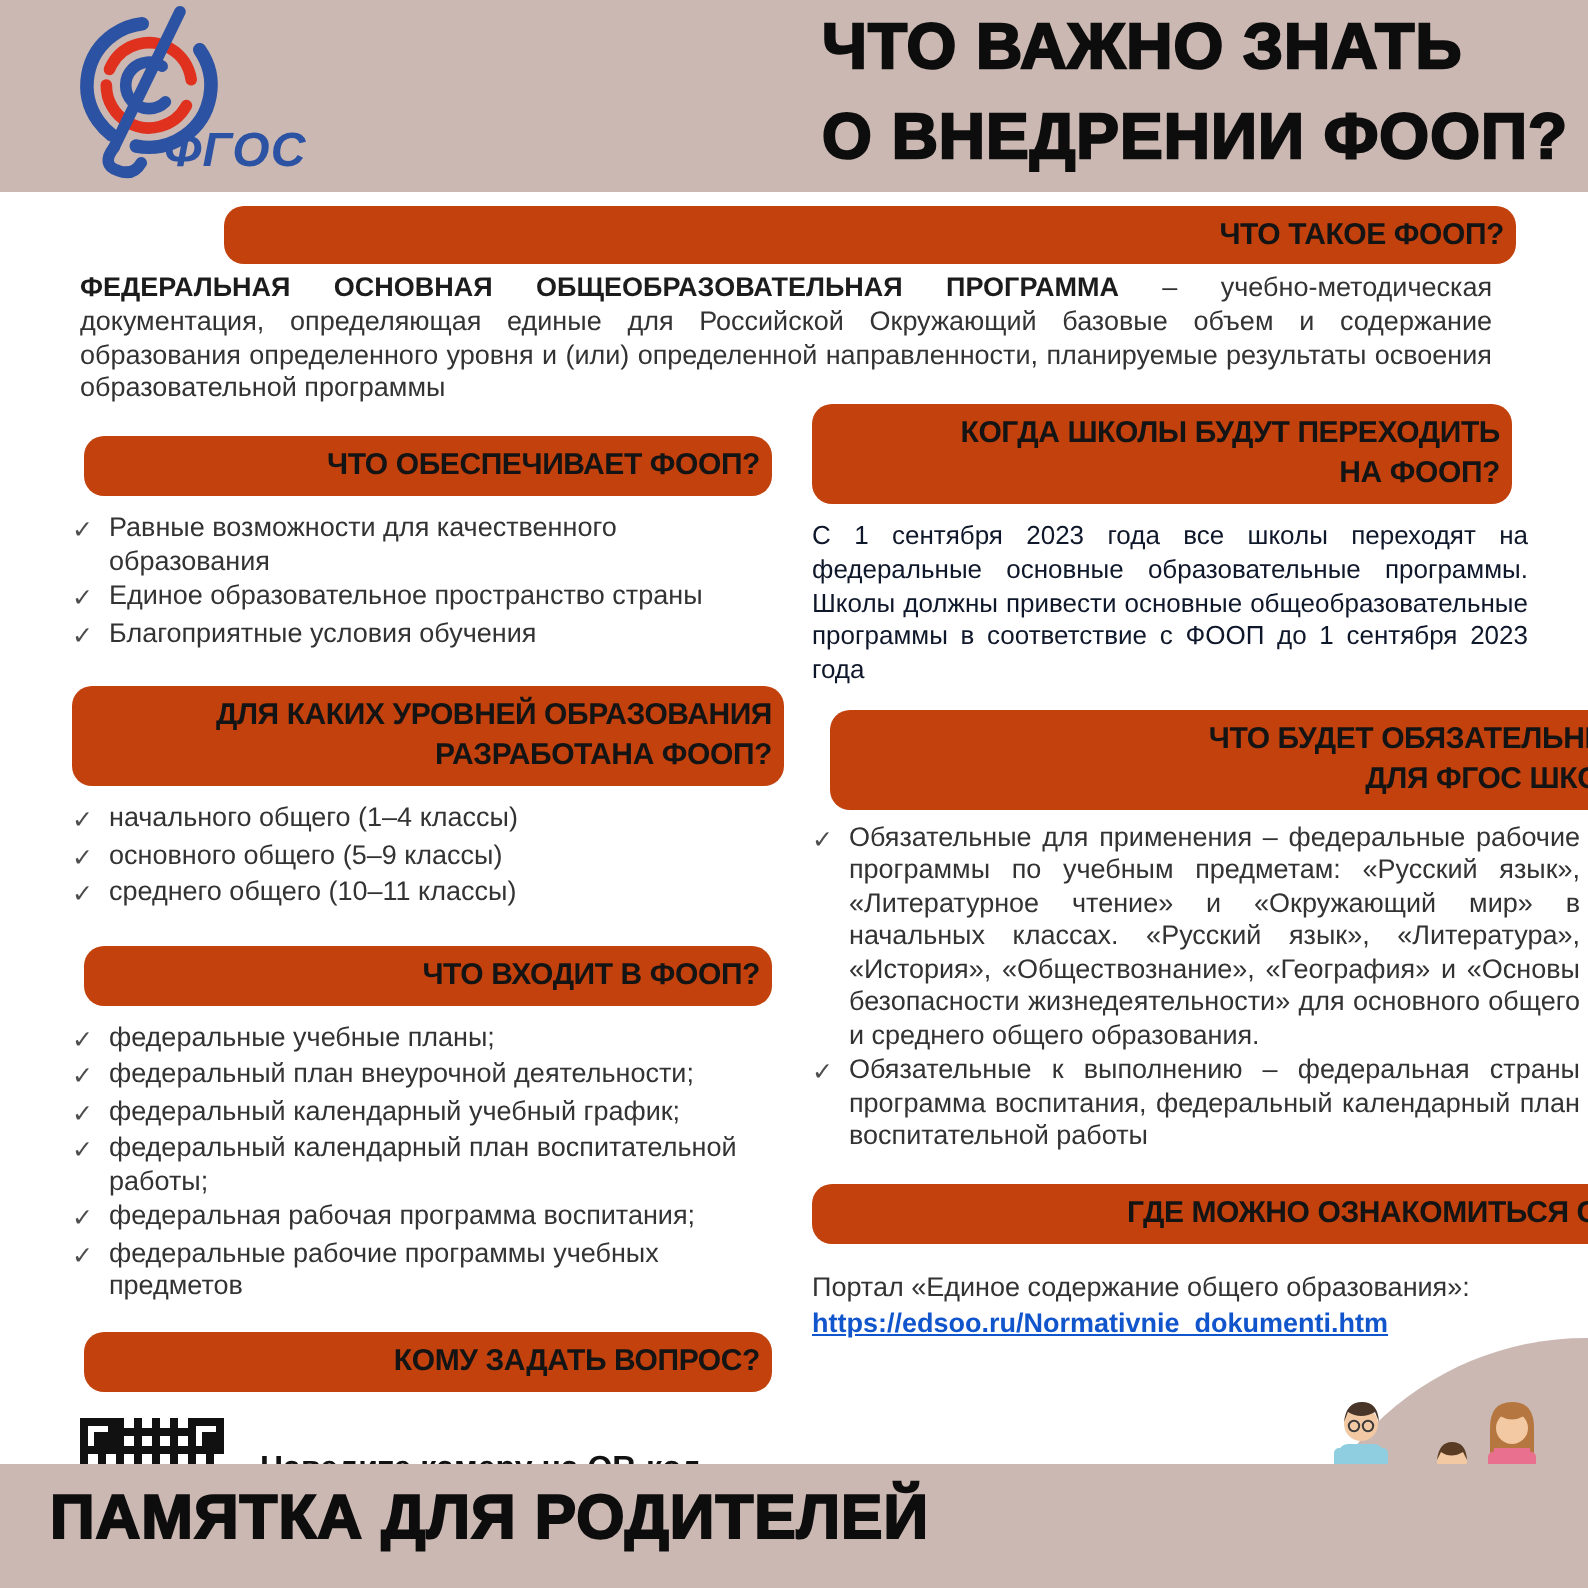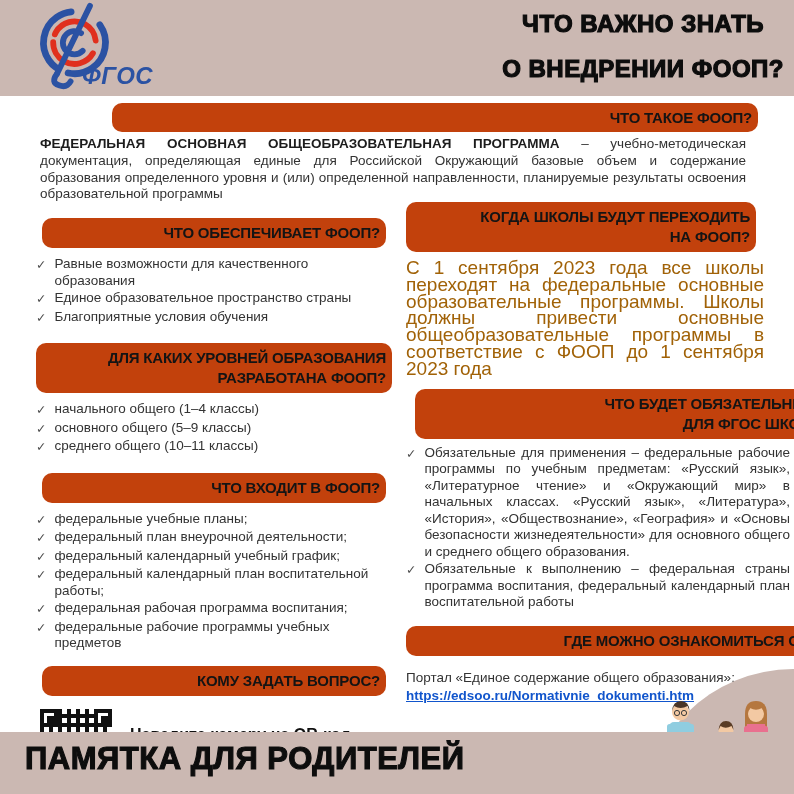--- a/index.html
+++ b/index.html
@@ -10,22 +10,22 @@
     color:#2e2e2e;
   }
   
   .top-band { position:absolute; left:0; top:0; width:794px; height:96px; background:#cbb8b2; }
   .logo { position:absolute; left:14px; top:2px; width:150px; height:92px; }
   .logo-text {
     position:absolute; left:68px; top:60px; font-style:italic; font-weight:700;
     font-size:24px; color:#2b52a3; letter-spacing:0.5px;
   }
   .main-title {
-    position:absolute; right:10px; top:1px; text-align:center;
-    font-weight:700; font-size:24px; line-height:45px; color:#0d0d0d;
+    position:absolute; right:10px; top:1px; text-align:left;
+    font-weight:700; font-size:32px; line-height:45px; color:#0d0d0d;
     letter-spacing:0.5px; -webkit-text-stroke:1.2px #0d0d0d;
   }
   
   .bar {
     background:#c2410c; border-radius:10px; text-align:right;
     font-weight:700; color:#141414; font-size:15px; line-height:20px;
     padding:5px 6px; letter-spacing:-0.2px;
   }
   .bar-what { position:absolute; left:112px; top:103px; width:646px; height:29px; padding-top:5px; }
   
@@ -34,21 +34,21 @@
     font-size:13.5px; line-height:16.8px; text-align:justify; color:#333;
   }
   .lead b { color:#1c1c1c; }
   
   .col-left  { position:absolute; left:36px;  top:218px; width:356px; }
   .col-right { position:absolute; left:406px; top:202px; width:384px; }
   .check-list { margin-top:8px; }
   .check-item { display:flex; gap:8px; font-size:13.5px; line-height:16.5px; color:#333; margin-bottom:1px; }
   .tick { color:#4d4d4d; font-size:12.5px; flex:0 0 auto; padding-top:1px; }
   .justify .check-item > div { text-align:justify; }
-  .body-text { font-size:19px; line-height:16.8px; text-align:justify; color:#a16207; margin-top:8px; }
+  .body-text { font-size:13px; line-height:16.8px; text-align:justify; color:#0f172a; margin-top:8px; }
   
   .bar-provides { width:344px; margin-left:6px; }
   .bar-levels   { width:356px; margin-top:17px; }
   .bar-includes { width:344px; margin-left:6px; margin-top:17px; }
   .bar-ask      { width:344px; margin-left:6px; margin-top:14px; }
   
   .bar-when      { width:350px; }
   .bar-mandatory { width:410px; margin-left:9px; margin-top:11px; }
   .bar-where     { width:458px; margin-top:15px; }
   .portal { margin-top:13px; font-size:13.5px; line-height:17px; color:#333; }

